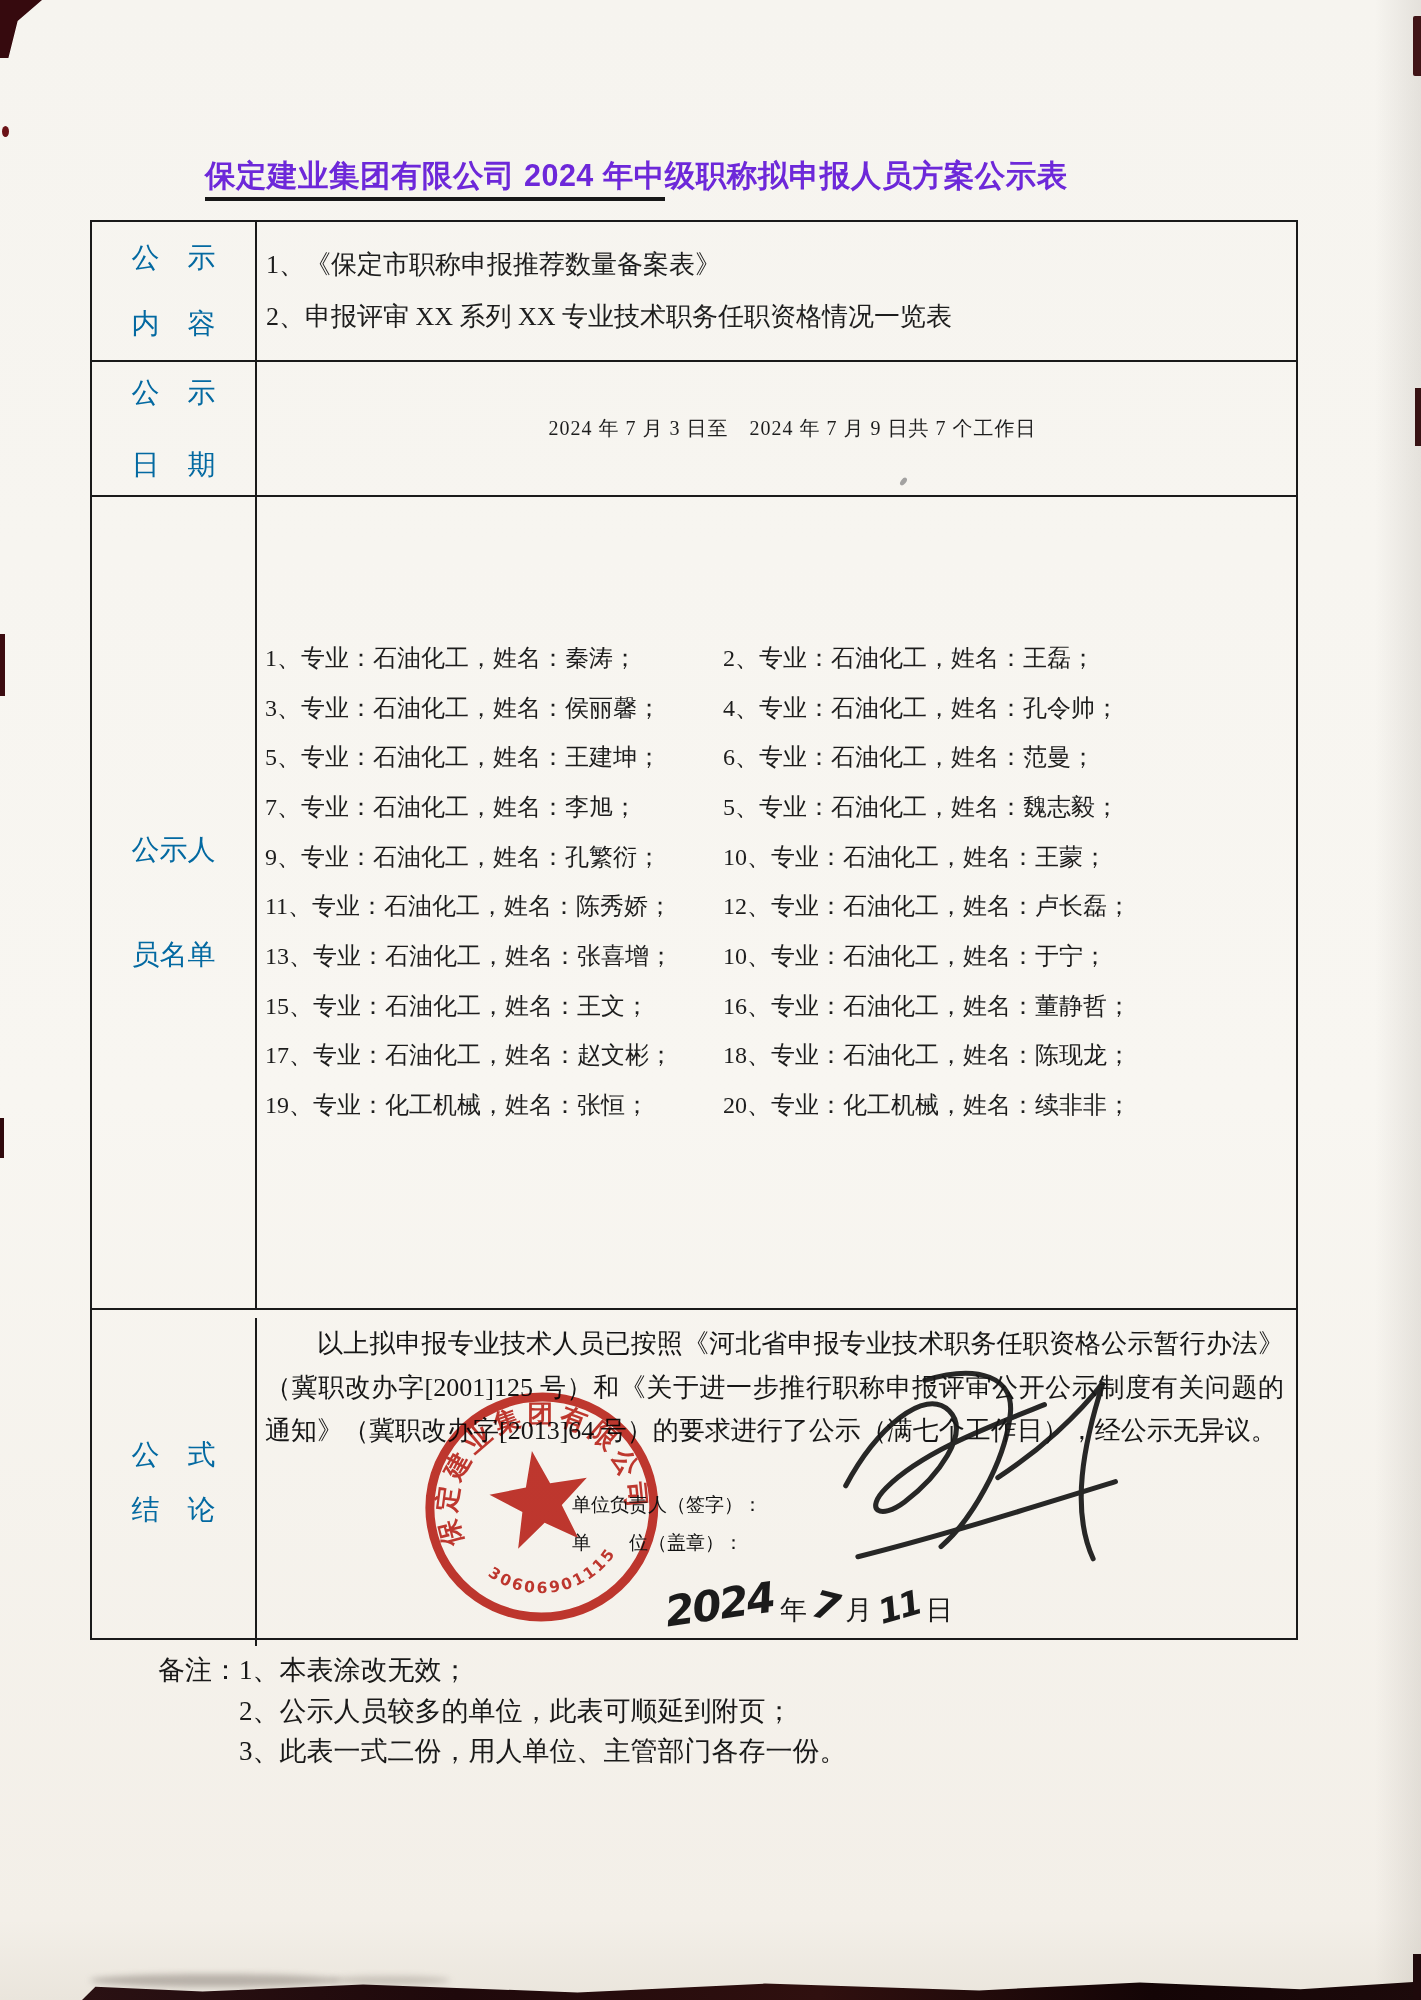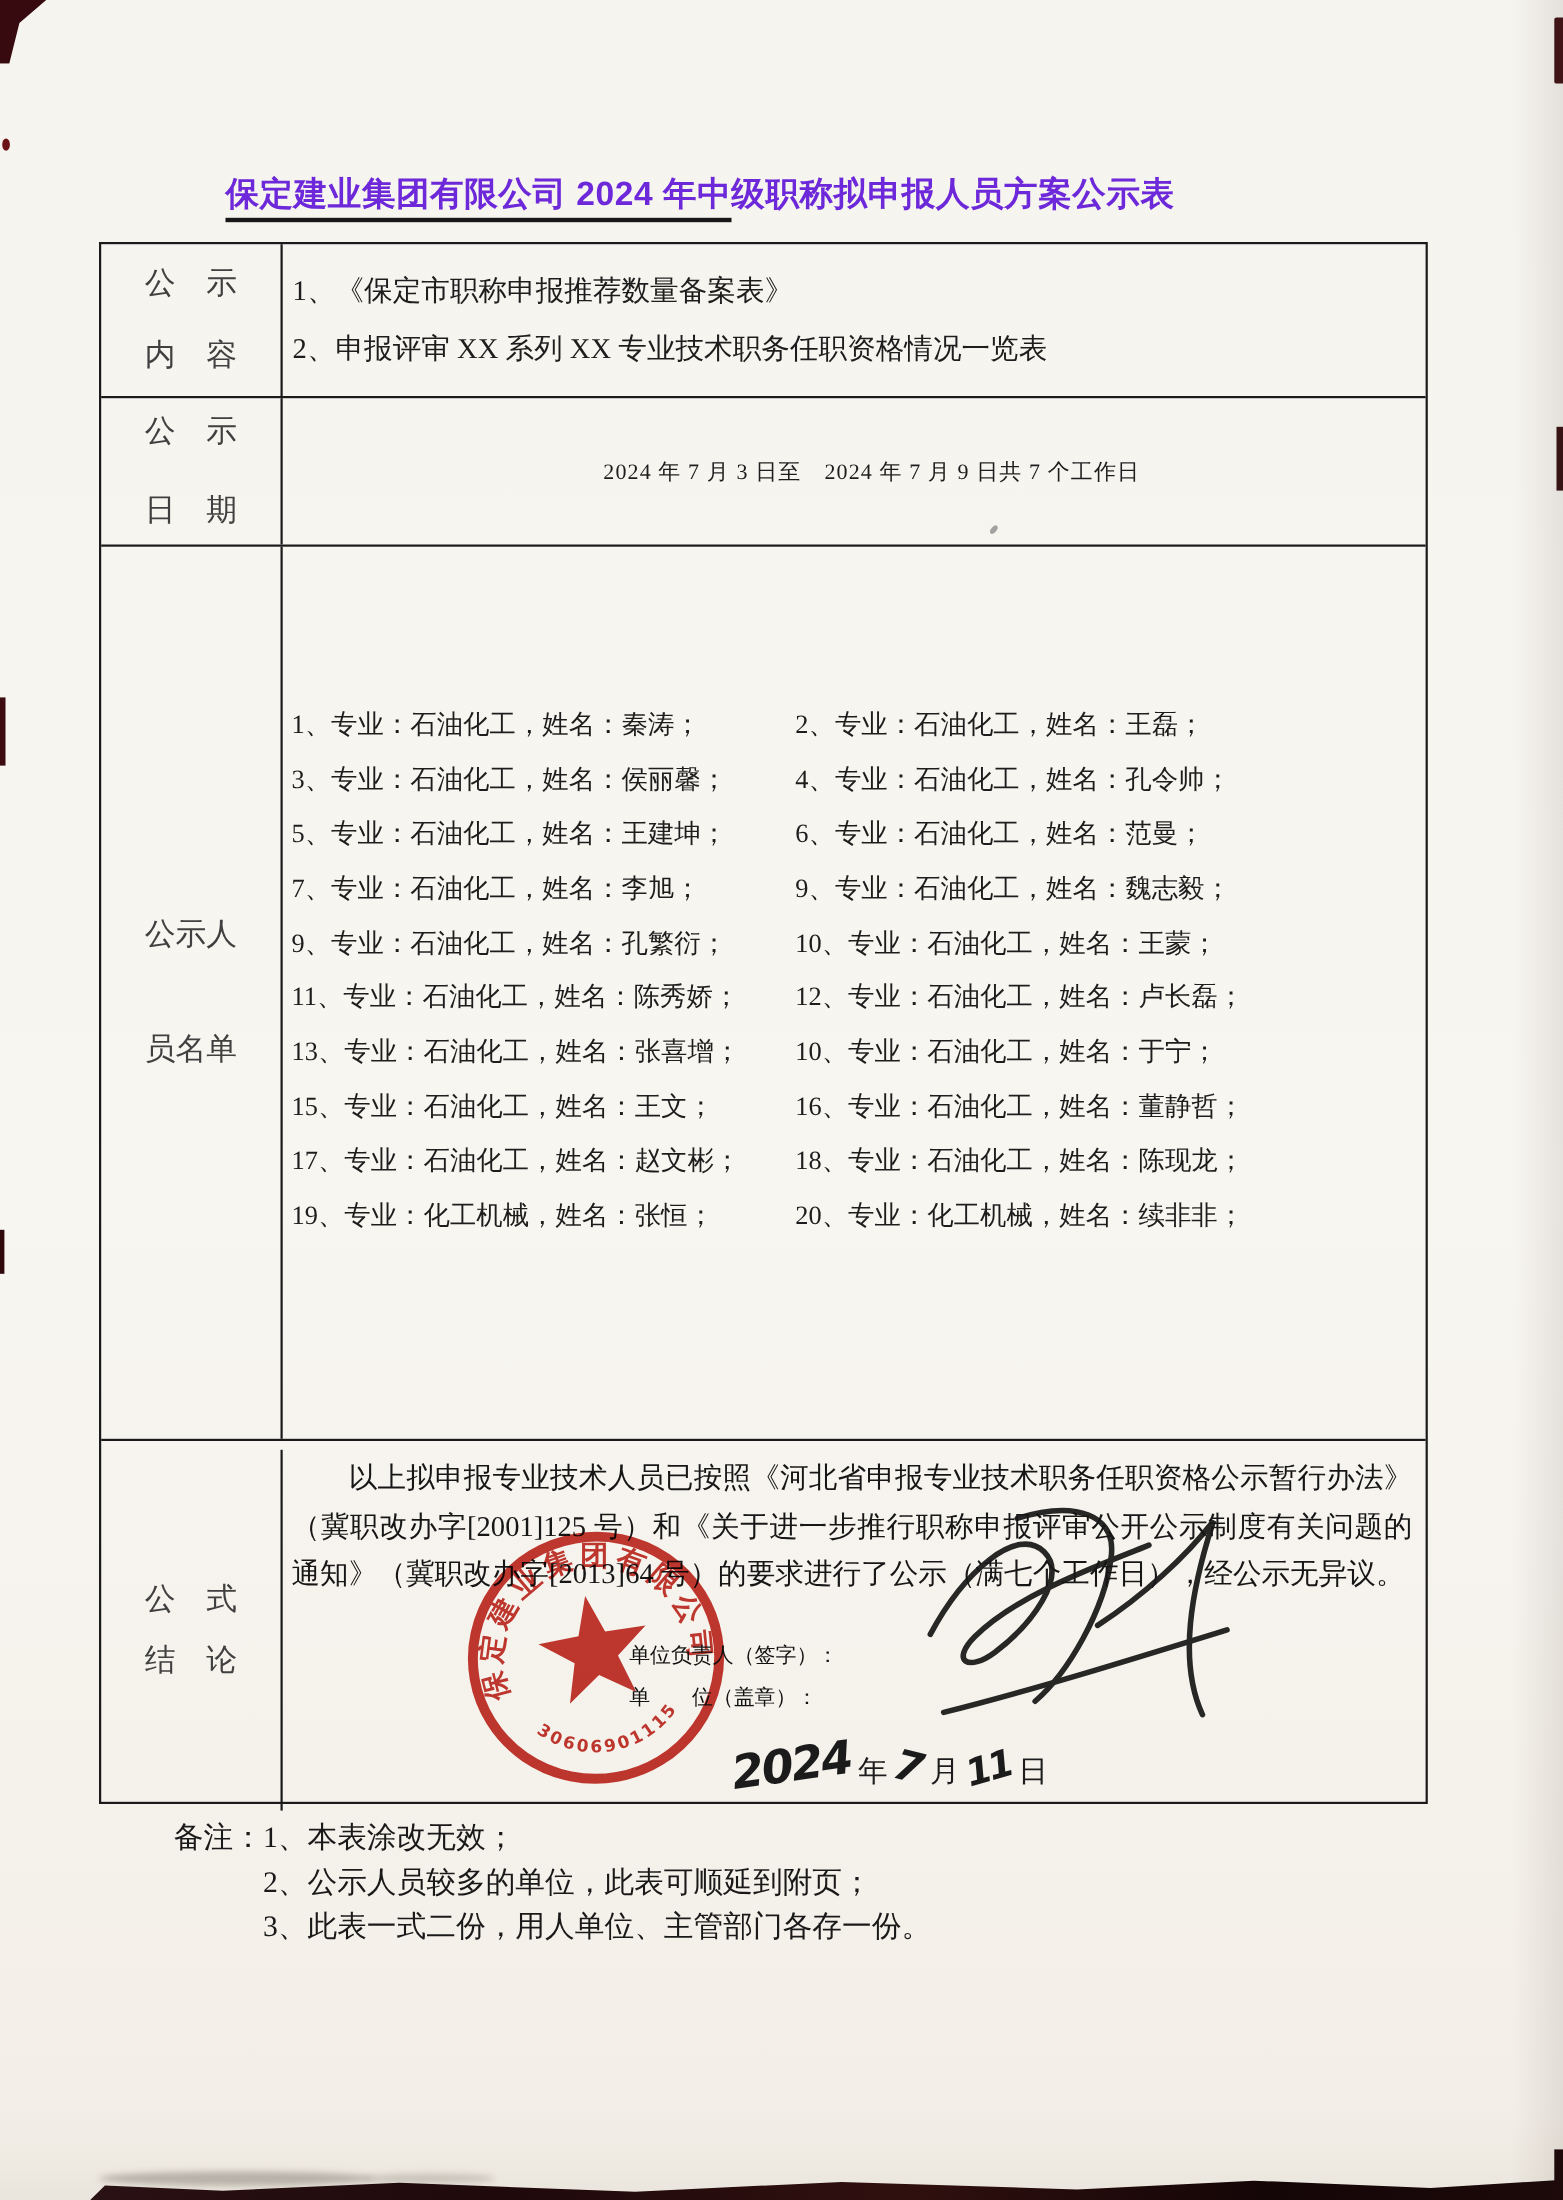--- a/index.html
+++ b/index.html
@@ -17,21 +17,21 @@
     font-weight:bold;font-size:30.5px;letter-spacing:.5px;color:#6d28d9;}
   .title .u{border-bottom:4px solid #181818;padding-bottom:5px;}
   
   .sheet{position:absolute;left:90px;top:220px;width:1208px;
     border:2.5px solid #1a1a1a;box-sizing:border-box;background:transparent;}
   .trow{display:flex;border-bottom:2px solid #1a1a1a;position:relative;box-sizing:border-box;}
   .trow:last-child{border-bottom:none;}
   .r1{height:140px;} .r2{height:135px;} .r3{height:813px;} .r4{height:328px;}
   .label-cell{width:165px;flex-shrink:0;border-right:2px solid #1a1a1a;box-sizing:border-box;
     display:flex;flex-direction:column;align-items:center;justify-content:center;
-    font-size:28px;color:#404040;}
+    font-size:28px;color:#0369a1;}
   .label-cell span{display:block;line-height:34px;}
   .g32{gap:32px;} .g38{gap:38px;} .g48{gap:71px;} .g43{gap:21px;transform:translateY(8px);text-align:right;}
   .content-cell{flex:1;position:relative;box-sizing:border-box;}
   
   .content-items{display:flex;flex-direction:column;justify-content:center;gap:18px;
     height:100%;padding-left:9px;font-size:26px;line-height:34px;}
   
   .content-date{display:flex;align-items:center;justify-content:center;height:100%;
     font-size:20px;letter-spacing:1px;margin-left:32px;}
   
@@ -135,21 +135,21 @@
         <div class="pline">
             <span class="pl">3、专业：石油化工，姓名：侯丽馨；</span>
             <span class="pr">4、专业：石油化工，姓名：孔令帅；</span>
           </div>
         <div class="pline">
             <span class="pl">5、专业：石油化工，姓名：王建坤；</span>
             <span class="pr">6、专业：石油化工，姓名：范曼；</span>
           </div>
         <div class="pline">
             <span class="pl">7、专业：石油化工，姓名：李旭；</span>
-            <span class="pr">9、专业：石油化工，姓名：魏志毅；</span>
+            <span class="pr">5、专业：石油化工，姓名：魏志毅；</span>
           </div>
         <div class="pline">
             <span class="pl">9、专业：石油化工，姓名：孔繁衍；</span>
             <span class="pr">10、专业：石油化工，姓名：王蒙；</span>
           </div>
         <div class="pline">
             <span class="pl">11、专业：石油化工，姓名：陈秀娇；</span>
             <span class="pr">12、专业：石油化工，姓名：卢长磊；</span>
           </div>
         <div class="pline">

